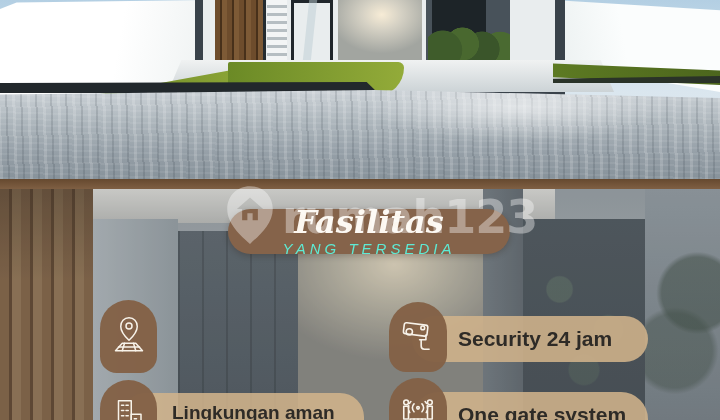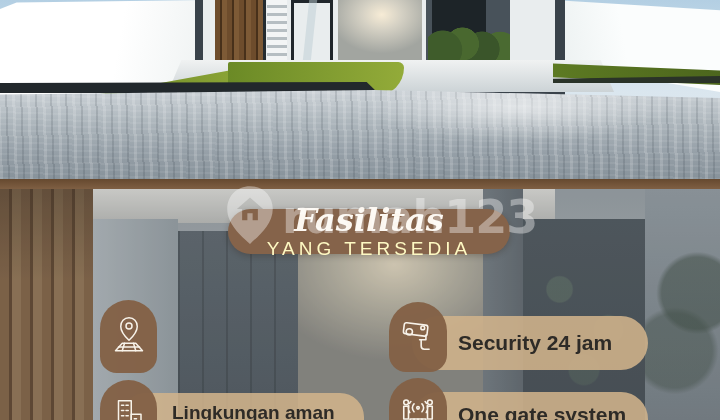--- a/index.html
+++ b/index.html
@@ -70,34 +70,34 @@
       radial-gradient(circle at 40% 70%,rgba(52,66,56,.45) 0 22%,transparent 26%),
       linear-gradient(180deg,#8a9298,#6e767c);}
   .pb-mute{left:0;top:0;width:720px;height:231px;background:rgba(128,136,144,.18);}
 
   
   .banner{left:228px;top:197px;width:282px;height:45px;background:#85634a;border-radius:30px;
     display:flex;flex-direction:column;align-items:center;justify-content:center;z-index:3;
     box-shadow:0 2px 6px rgba(40,25,10,.25);margin-top:12px;}
   .banner-title{font-family:"DejaVu Serif",serif;font-style:italic;font-weight:bold;
     font-size:32px;line-height:32px;color:#fcf7f0;}
-  .banner-sub{font-size:19px;letter-spacing:4px;color:#fef9c3;margin-top:2px;}
+  .banner-sub{font-size:15px;letter-spacing:4px;color:#5eead4;margin-top:2px;font-style:italic;}
 
   
   .watermark{left:222px;top:184px;display:flex;align-items:center;z-index:4;opacity:.38;color:#ffffff;}
   .wm-text{font-family:"DejaVu Sans",sans-serif;font-weight:bold;font-size:46px;letter-spacing:-1px;line-height:1;}
 
   
   .arch{background:rgba(131,97,70,.96);display:flex;align-items:center;justify-content:center;
     border-radius:29px 29px 17px 17px;z-index:6;}
   .pill{background:rgba(208,179,139,.88);color:#2e2b27;display:flex;flex-direction:column;justify-content:center;
     z-index:5;box-sizing:border-box;font-weight:700;}
   .pill1{left:122px;top:314px;width:242px;height:60px;border-radius:24px;padding-left:50px;
     font-size:19px;line-height:26px;letter-spacing:.2px;}
-  .pill2{left:412px;top:316px;width:236px;height:54px;border-radius:27px;padding-left:46px;font-size:21px;}
+  .pill2{left:412px;top:316px;width:236px;height:46px;border-radius:27px;padding-left:46px;font-size:21px;}
   .pill3{left:122px;top:393px;width:242px;height:60px;border-radius:24px;padding-left:50px;
     font-size:19px;justify-content:flex-start;padding-top:9px;}
   .pill4{left:412px;top:392px;width:236px;height:54px;border-radius:27px;padding-left:46px;
     font-size:21px;justify-content:flex-start;padding-top:11px;}
   .arch1{left:100px;top:300px;width:57px;height:73px;}
   .arch2{left:389px;top:302px;width:58px;height:70px;}
   .arch3{left:100px;top:380px;width:57px;height:73px;}
   .arch4{left:389px;top:378px;width:58px;height:70px;}
   .arch svg{stroke:#f8f3ea;fill:none;stroke-width:2;stroke-linecap:round;stroke-linejoin:round;}
 </style>

